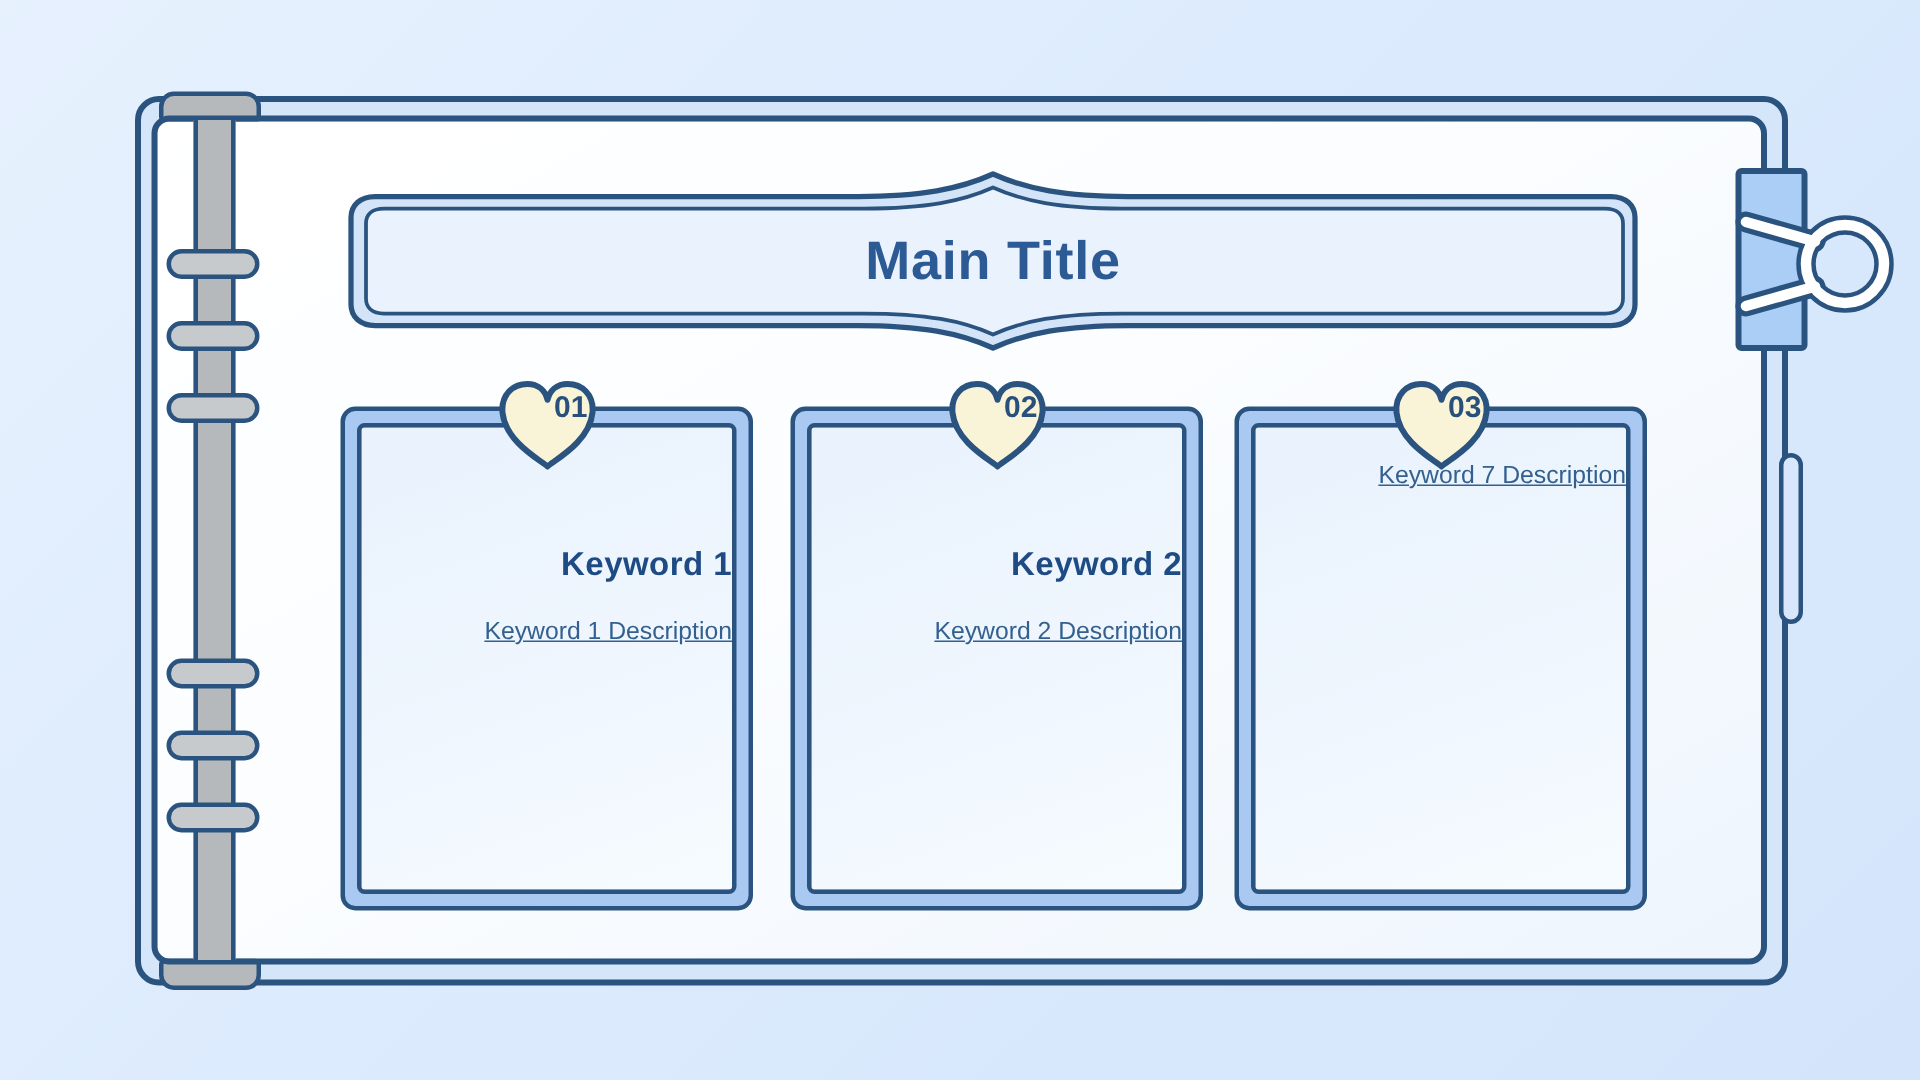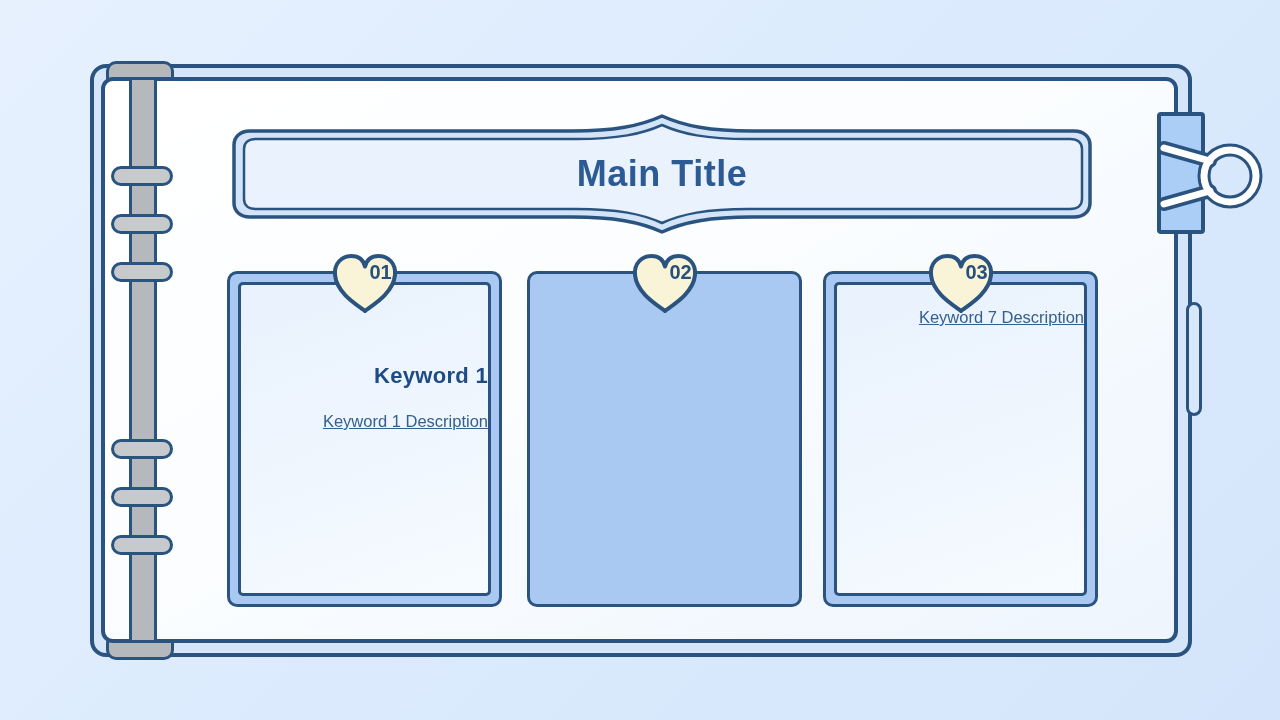--- a/index.html
+++ b/index.html
@@ -134,20 +134,24 @@
     </div>
     <div class="heart-badge">
       <svg width="72" height="68" viewBox="0 0 72 68">
         <path d="M36 61 C 32 57, 8 45, 6 25 C 5 13, 13 6, 22.5 6 C 30 6, 34.5 10.5, 36 16.5 C 37.5 10.5, 42 6, 49.5 6 C 59 6, 67 13, 66 25 C 64 45, 40 57, 36 61 Z" fill="#f9f4d7" stroke="#2a547f" stroke-width="4" stroke-linejoin="round"></path>
       </svg>
       <div class="heart-num">01</div>
     </div>
   </div>
 
   <div class="card" style="left:527px">
+    <div class="card-inner">
+      <div class="card-title">Keyword 2</div>
+      <div class="card-desc">Keyword 2 Description</div>
+    </div>
     <div class="heart-badge">
       <svg width="72" height="68" viewBox="0 0 72 68">
         <path d="M36 61 C 32 57, 8 45, 6 25 C 5 13, 13 6, 22.5 6 C 30 6, 34.5 10.5, 36 16.5 C 37.5 10.5, 42 6, 49.5 6 C 59 6, 67 13, 66 25 C 64 45, 40 57, 36 61 Z" fill="#f9f4d7" stroke="#2a547f" stroke-width="4" stroke-linejoin="round"></path>
       </svg>
       <div class="heart-num">02</div>
     </div>
   </div>
 
   <div class="card" style="left:823px">
     <div class="card-inner">

